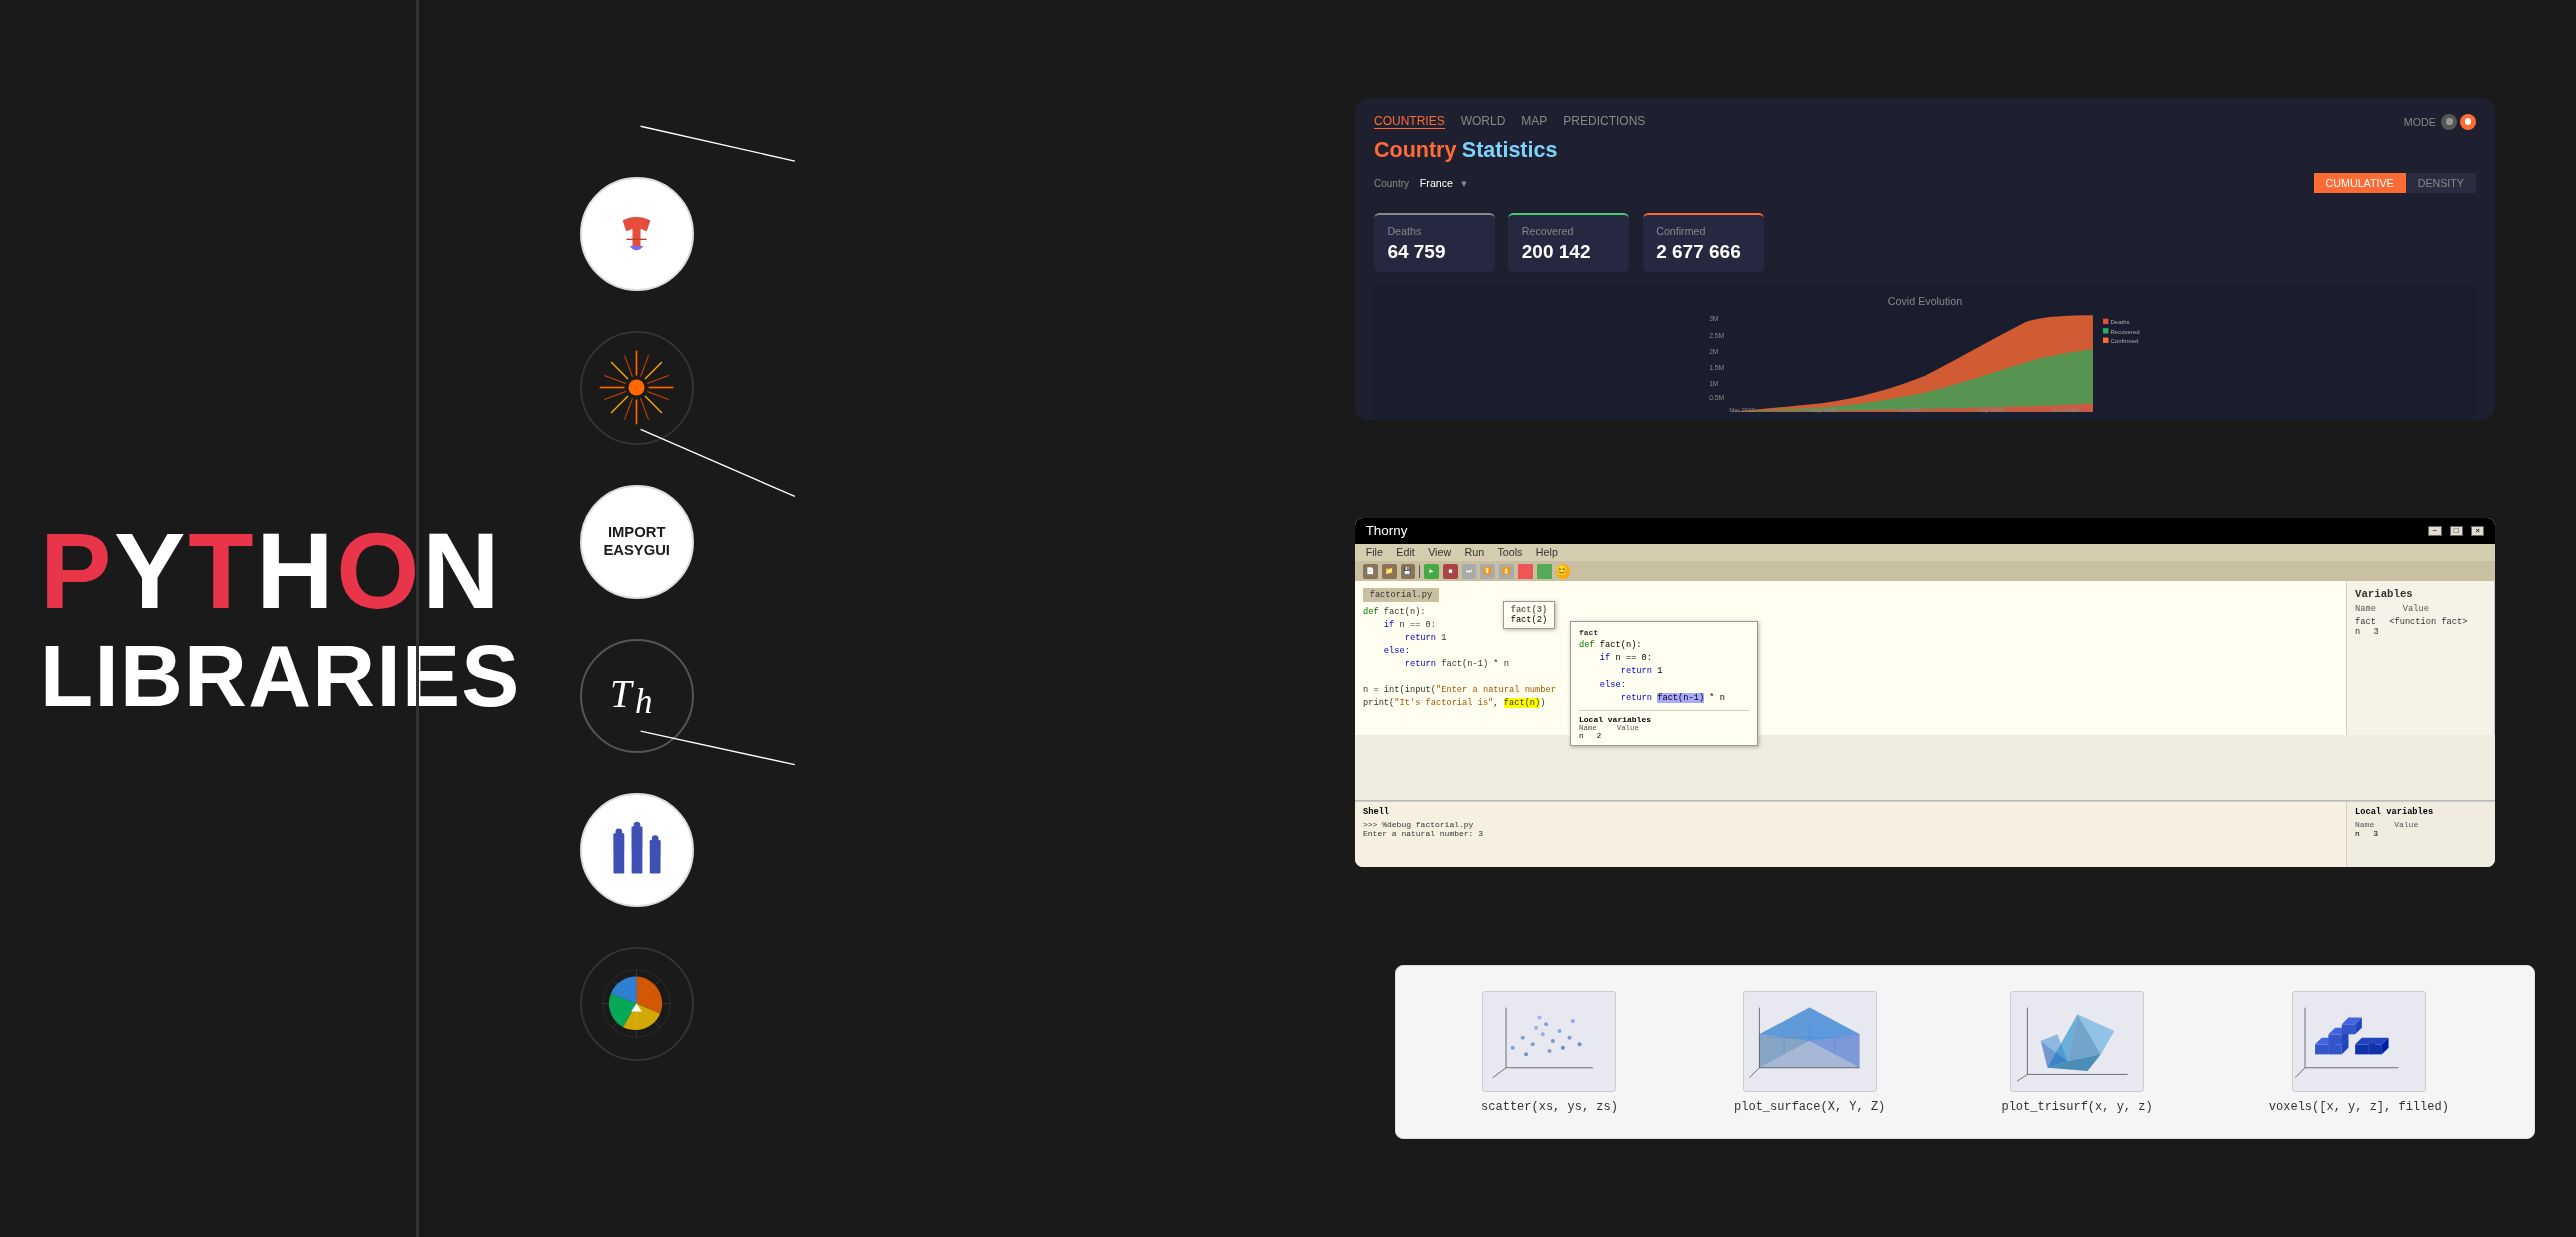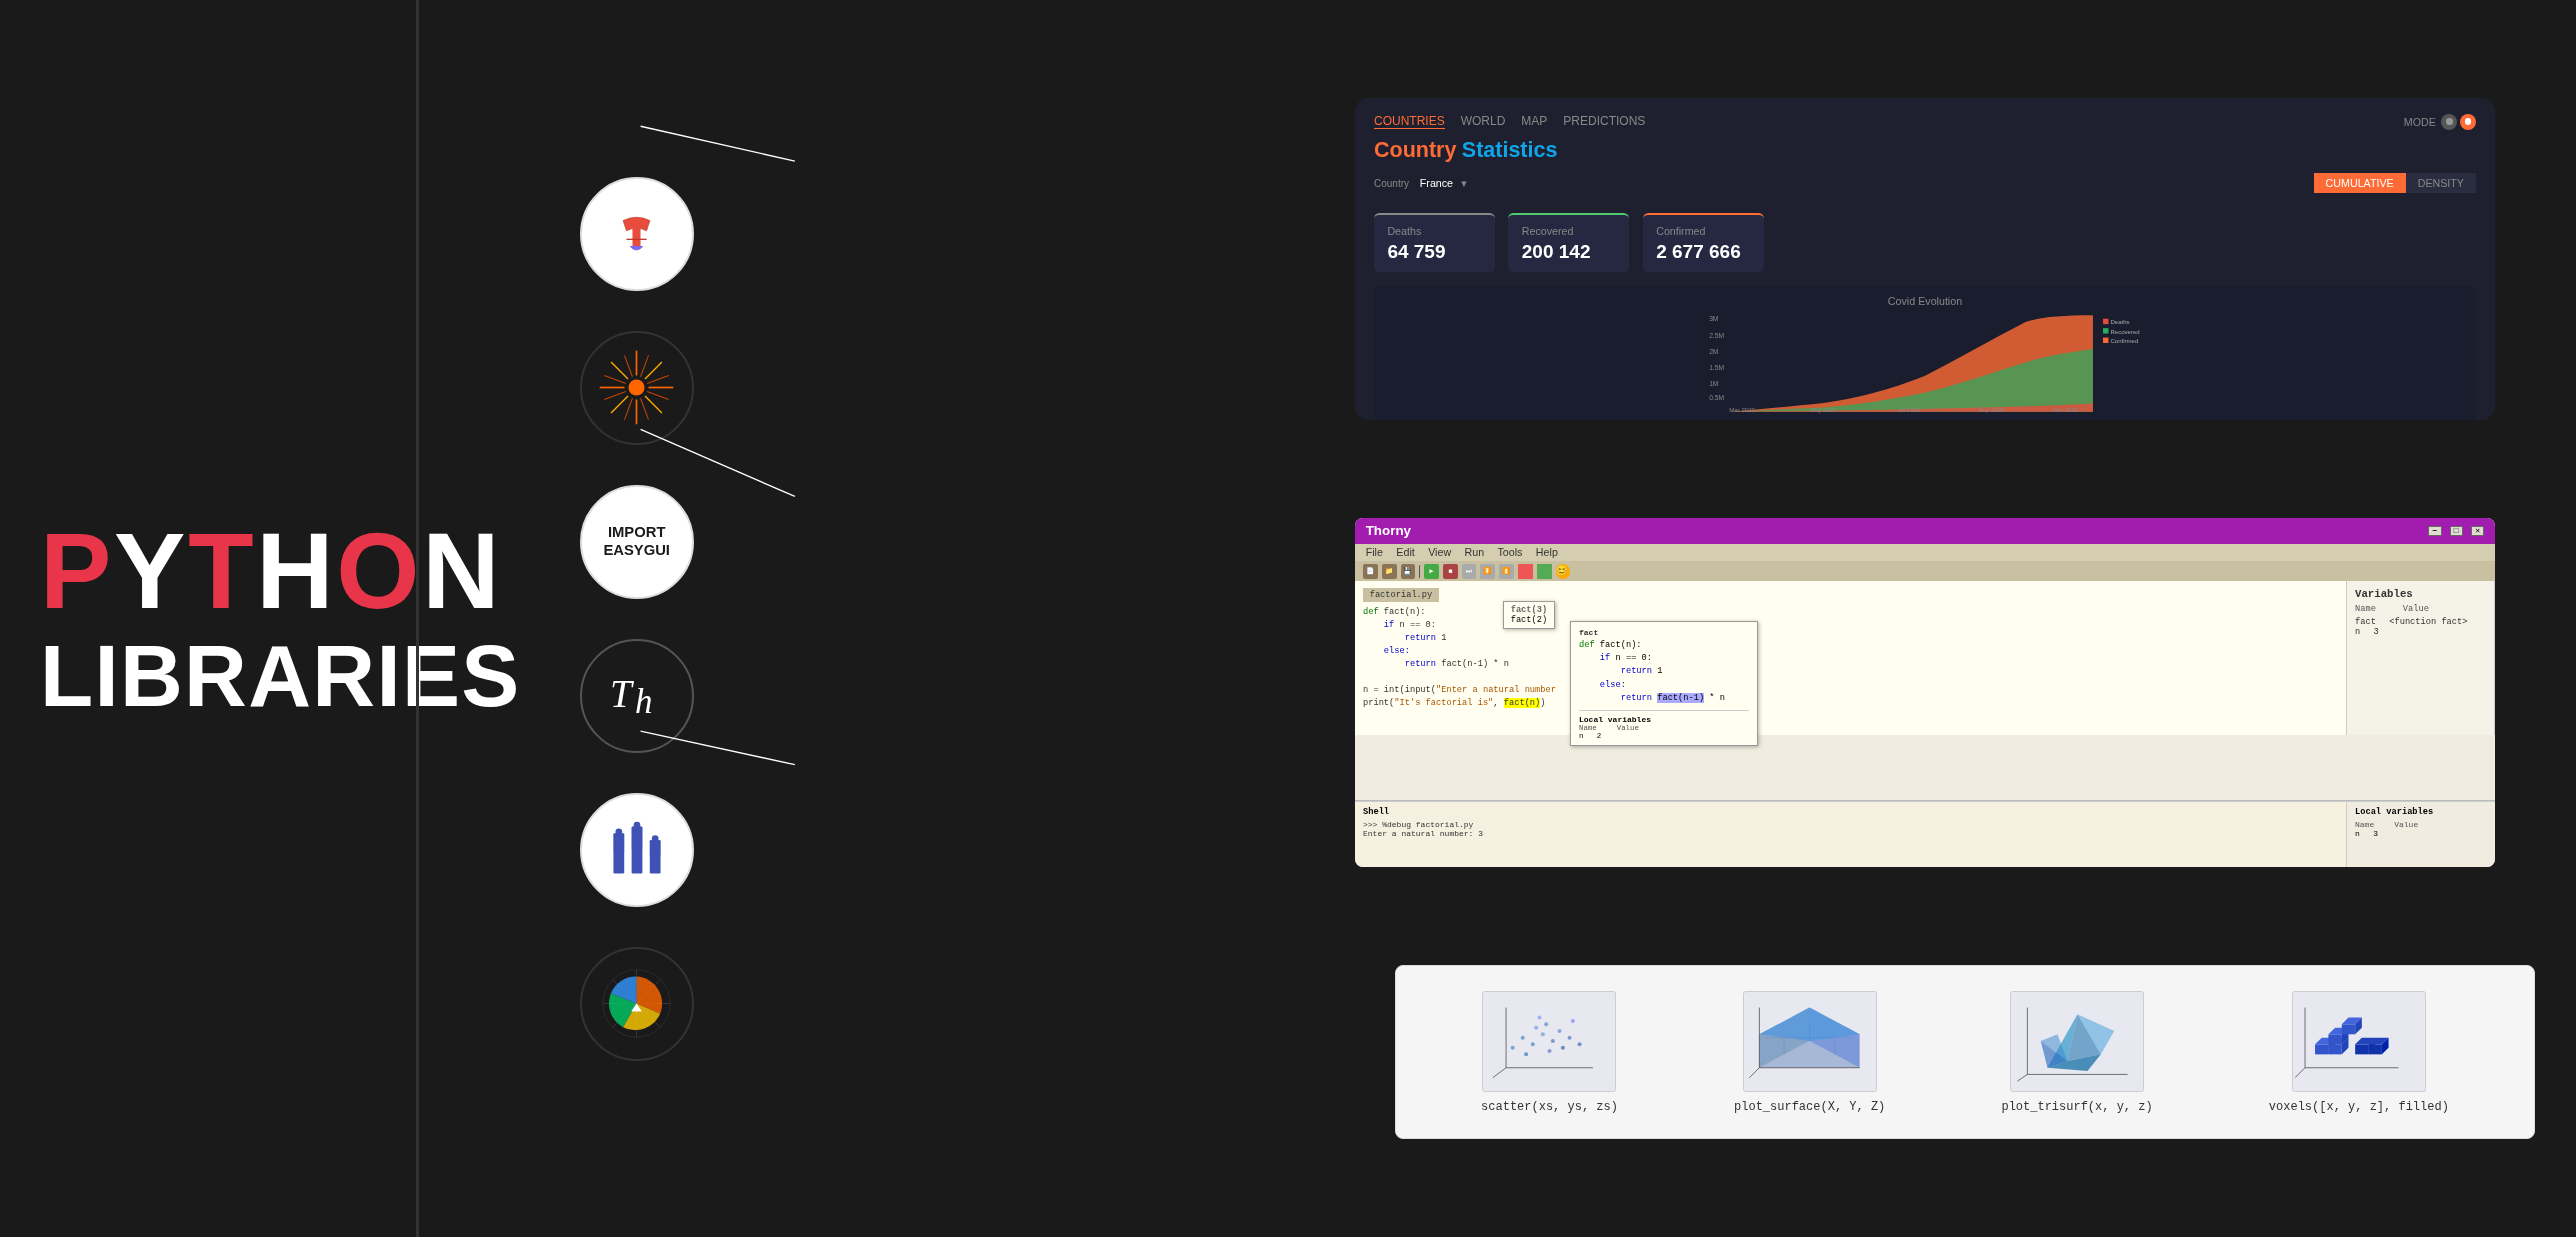--- a/index.html
+++ b/index.html
@@ -129,21 +129,21 @@
     }
     .mode-label { color: #888; font-size: 10.7px; }
 
     .card-title-row {
       display: flex;
       align-items: center;
       gap: 5.4px;
       margin-bottom: 10.7px;
     }
     .card-title-country { color: #ff6b35; font-size: 21.5px; font-weight: 700; }
-    .card-title-stats { color: #0ea5e9; font-size: 21.5px; font-weight: 700; }
+    .card-title-stats { color: #7dd3fc; font-size: 21.5px; font-weight: 700; }
 
     .country-selector {
       display: flex;
       align-items: center;
       gap: 5.4px;
       margin-bottom: 10.7px;
     }
 
     .cumulative-density {
       display: flex;
@@ -221,26 +221,25 @@
       background: #f0ece0;
       border-radius: 8px;
       width: 100%;
       flex: 1.4;
       max-height: 349px;
       overflow: hidden;
       position: relative;
       font-family: 'Courier New', monospace;
     }
     .thorny-titlebar {
-      background: #a21caf;
+      background: #000000;
       padding: 5.4px 10.7px;
       display: flex;
       justify-content: space-between;
       align-items: center;
-      font-weight: bold;
     }
     .thorny-title { color: white; font-size: 13.4px; font-family: Arial; }
     .thorny-winbtns { display: flex; gap: 8px; }
     .thorny-winbtn {
       width: 13.4px; height: 9.4px;
       border: 0.7px solid #666;
       background: #e0ddd0;
       font-size: 8px;
       display: flex; align-items: center; justify-content: center;
     }

